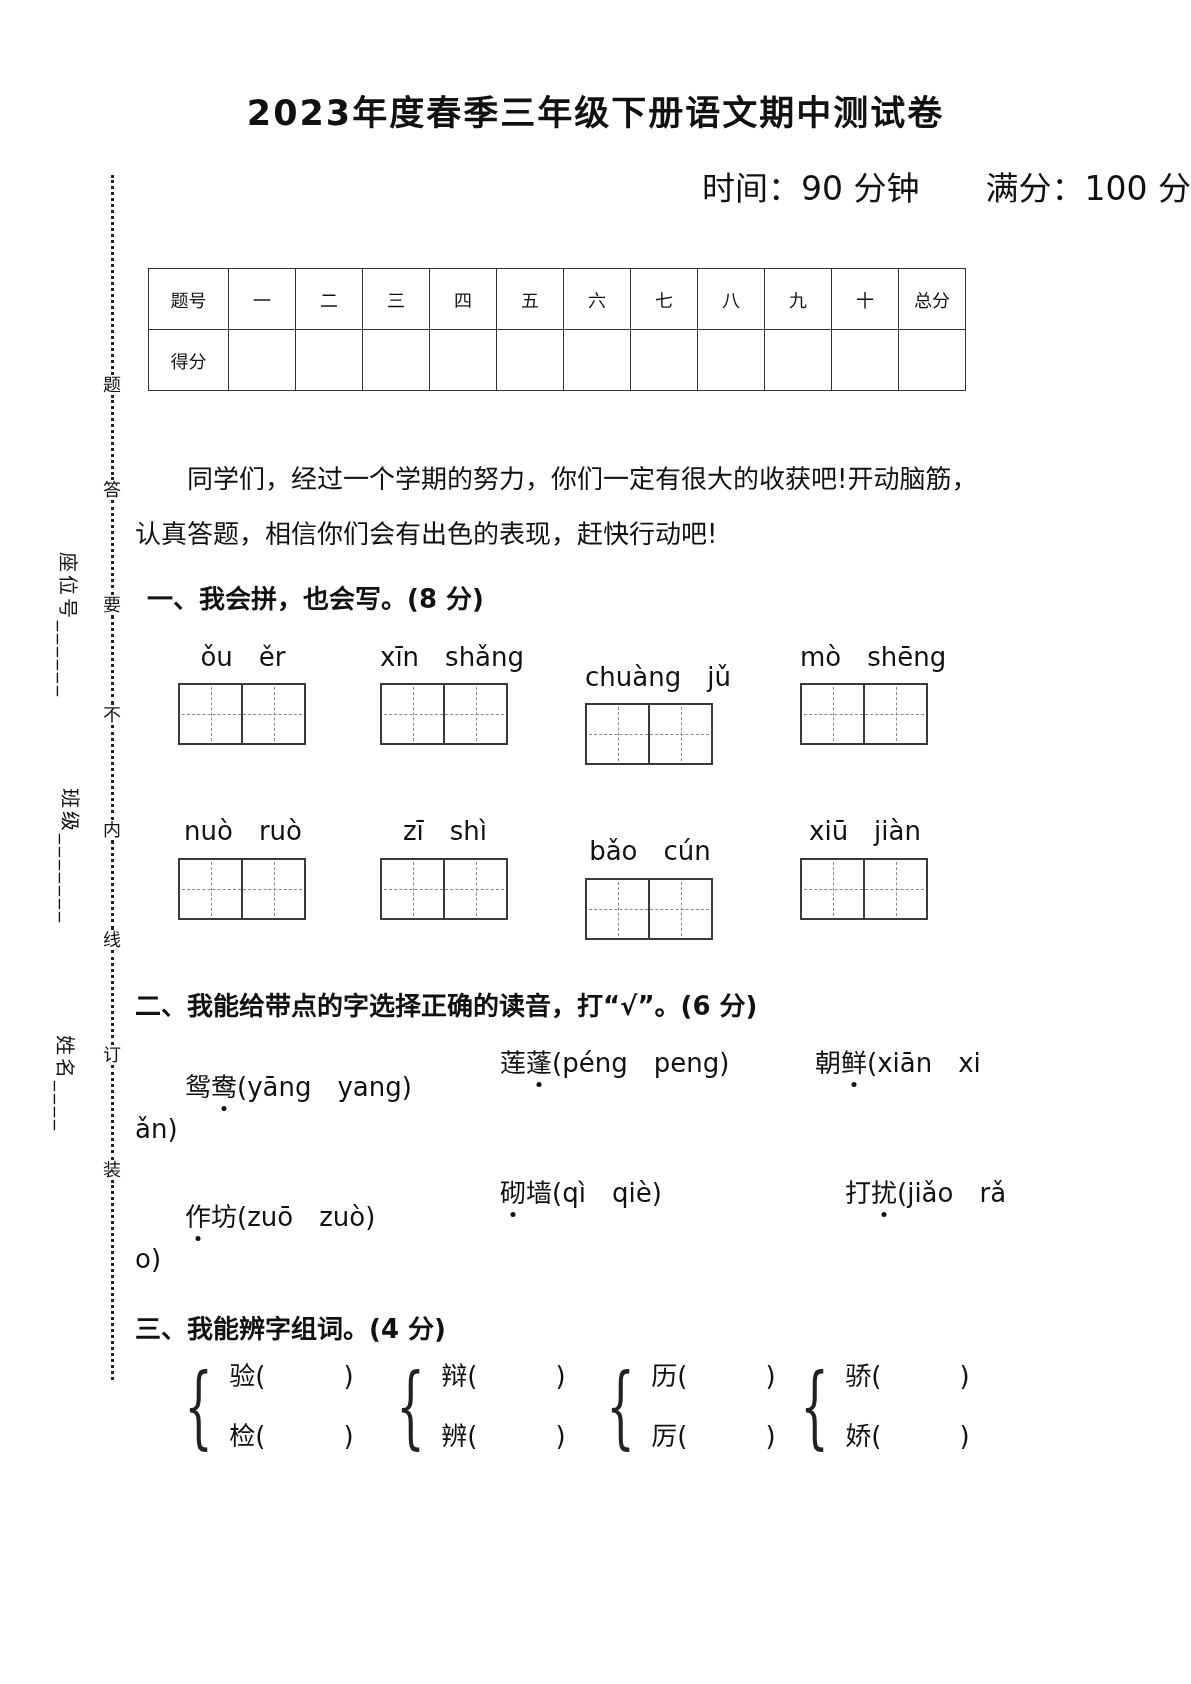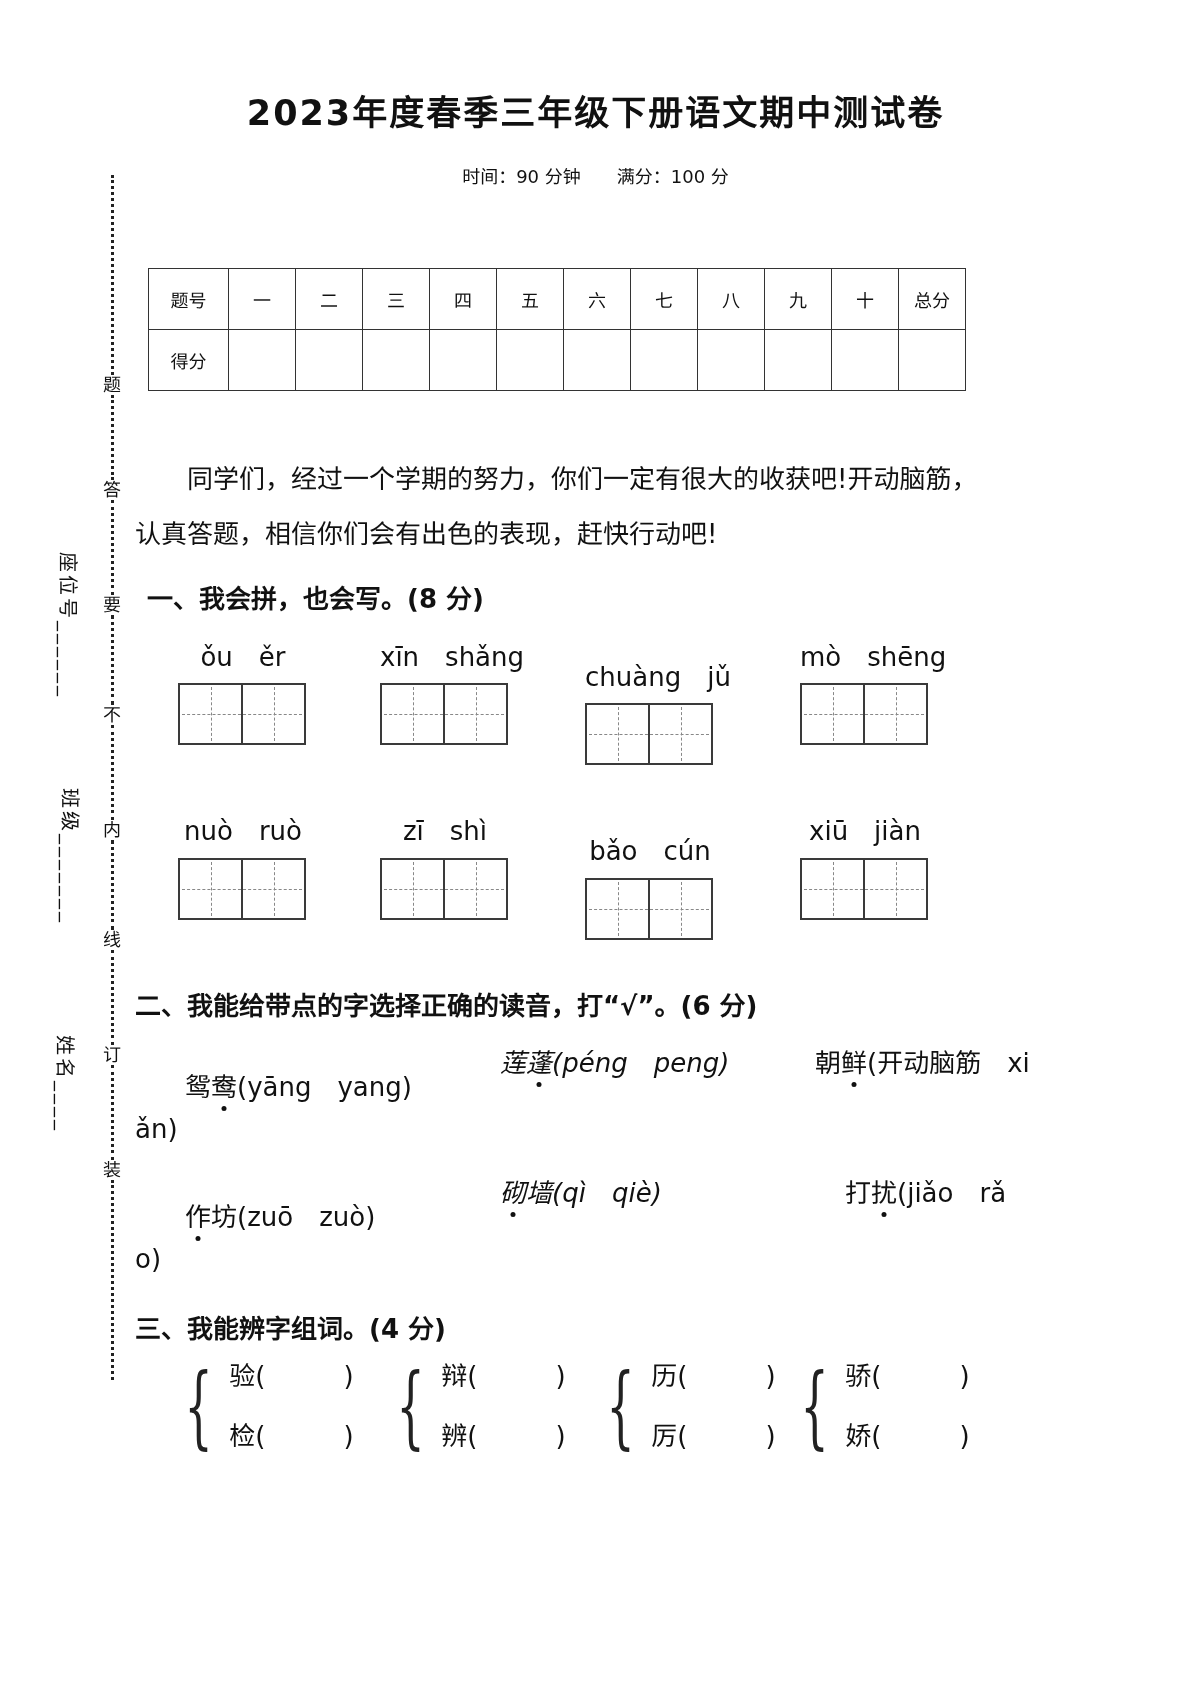--- a/index.html
+++ b/index.html
@@ -11,21 +11,21 @@
   }
   .page { position:relative; width:1191px; height:1684px; background:#ffffff; overflow:hidden; }
 
   
   .title {
     position:absolute; top:84px; left:0; width:100%;
     text-align:center; font-size:35px; font-weight:700; letter-spacing:2px;
   }
   .subtitle {
     position:absolute; top:162px; left:0; width:100%;
-    text-align:center; font-size:18px;
+    text-align:right; font-size:33px;
   }
 
   
   .score-table { position:absolute; left:148px; top:268px; border-collapse:collapse; table-layout:fixed; }
   .score-table td {
     border:1px solid #333; height:61px; text-align:center; vertical-align:middle;
     font-size:18px; width:67px; min-width:67px;
   }
   .score-table td.label-cell { width:80px; min-width:80px;margin-left:24px; }
 
@@ -53,21 +53,21 @@
   .grid-cell::before { content:""; position:absolute; top:2px; bottom:2px; left:50%; border-left:1px dashed #888; }
   .writing-grid::after { content:""; position:absolute; left:2px; right:2px; top:50%; border-top:1px dashed #888; }
   .col-1 { left:178px; } .col-2 { left:380px; } .col-3 { left:585px;margin-top:20px; } .col-4 { left:800px; }
 
   
   .s2-line { position:absolute; left:0; width:100%; height:40px; font-size:26px; }
   .s2-line-1 { top:1042px; }
   .s2-line-3 { top:1172px; }
   .s2-item { position:absolute; white-space:nowrap; }
   .s2-line-1 .s2-i1, .s2-line-3 .s2-i1 { left:185px;margin-top:24px; }
-  .s2-line-1 .s2-i2, .s2-line-3 .s2-i2 { left:500px;font-style:italic; }
+  .s2-line-1 .s2-i2, .s2-line-3 .s2-i2 { left:500px; }
   .s2-line-1 .s2-i3 { left:815px; }
   .s2-line-3 .s2-i3 { left:845px; }
   .s2-overflow { position:absolute; left:135px; font-size:26px; }
   .s2-ov-2 { top:1114px; }
   .s2-ov-4 { top:1244px; }
   .dot-char { position:relative; display:inline-block; }
   .dot-char::after {
     content:""; position:absolute; left:50%; bottom:-8px;
     width:5px; height:5px; border-radius:50%; background:#111; transform:translateX(-50%);
   }
@@ -189,21 +189,21 @@
         <div class="grid-cell"></div>
         <div class="grid-cell"></div>
       </div>
     </div>
 
   <div class="sec-heading" id="s2-heading">二、我能给带点的字选择正确的读音，打“√”。(6 分)</div>
   <div id="section2-lines">
       <div class="s2-line s2-line-1">
         <span class="s2-item s2-i1"><span>鸳</span><span class="dot-char">鸯</span><span class="choices">(yāng　yang)</span></span>
         <span class="s2-item s2-i2"><span>莲</span><span class="dot-char">蓬</span><span class="choices">(péng　peng)</span></span>
-        <span class="s2-item s2-i3"><span>朝</span><span class="dot-char">鲜</span><span class="choices">(开动脑筋　xi</span></span>
+        <span class="s2-item s2-i3"><span>朝</span><span class="dot-char">鲜</span><span class="choices">(xiān　xi</span></span>
       </div>
       <div class="s2-overflow s2-ov-2">ǎn)</div>
       <div class="s2-line s2-line-3">
         <span class="s2-item s2-i1"><span class="dot-char">作</span><span>坊</span><span class="choices">(zuō　zuò)</span></span>
         <span class="s2-item s2-i2"><span class="dot-char">砌</span><span>墙</span><span class="choices">(qì　qiè)</span></span>
         <span class="s2-item s2-i3"><span>打</span><span class="dot-char">扰</span><span class="choices">(jiǎo　rǎ</span></span>
       </div>
       <div class="s2-overflow s2-ov-4">o)</div>
     </div>
 

